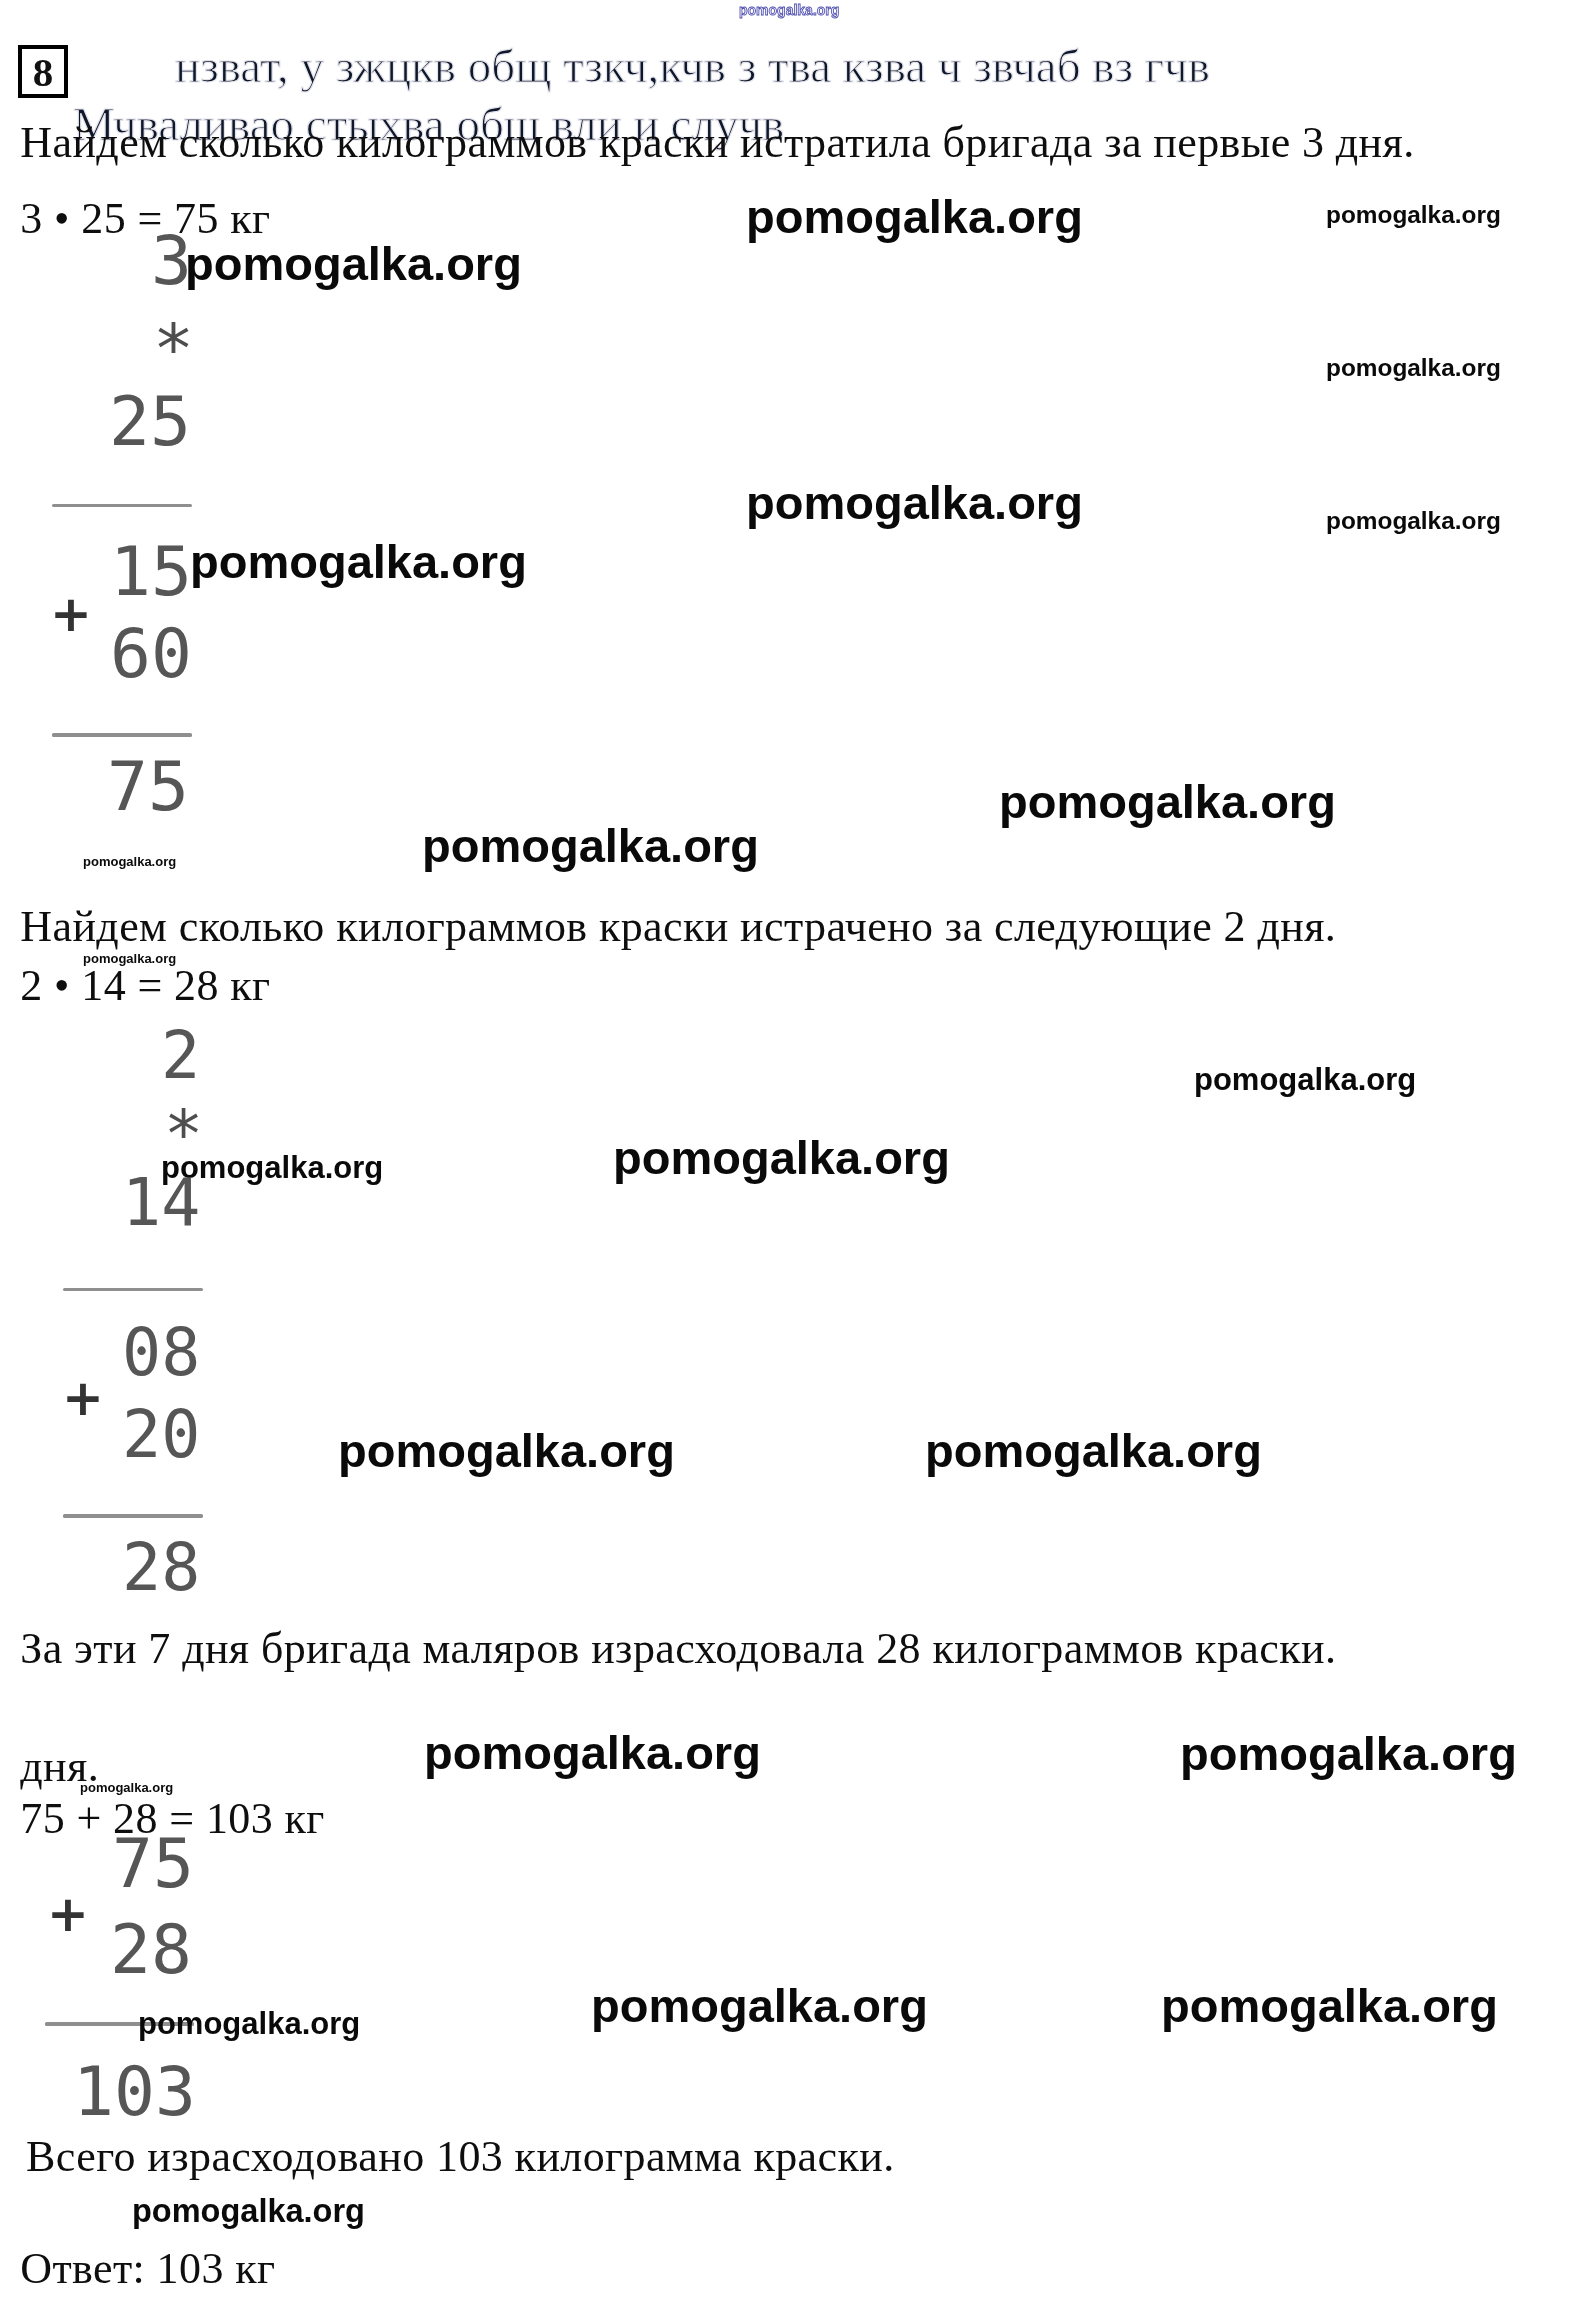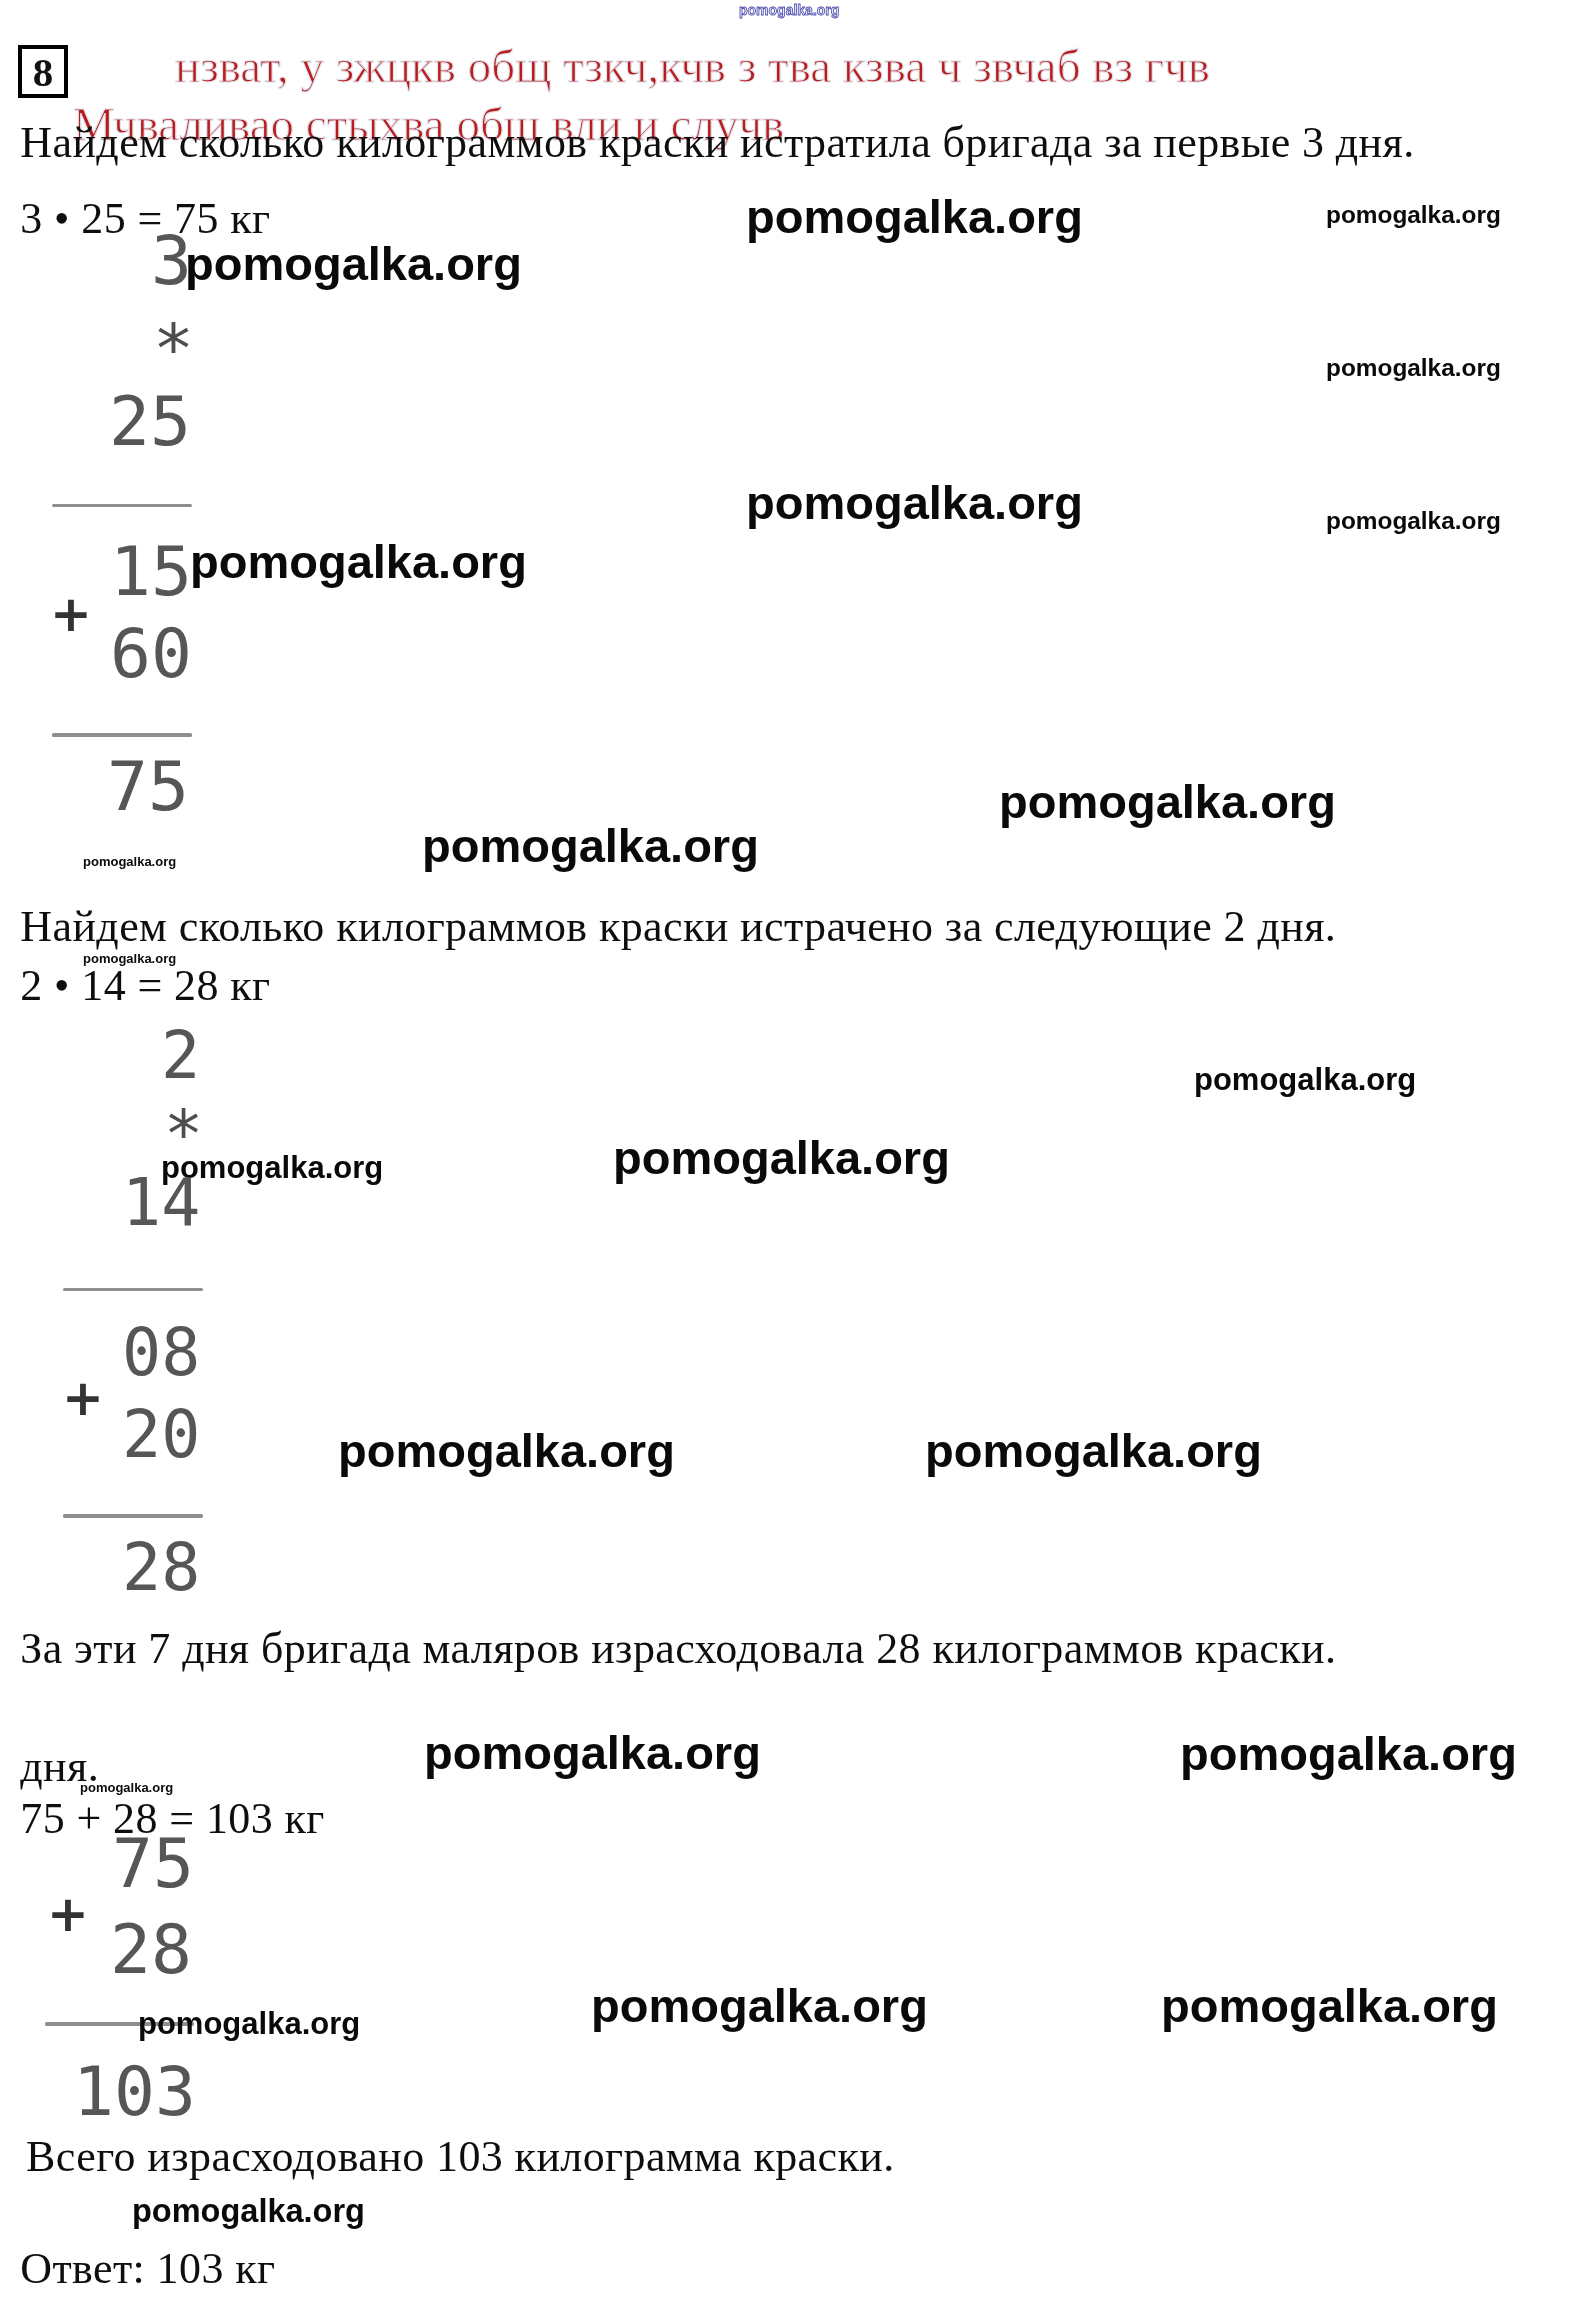--- a/index.html
+++ b/index.html
@@ -19,21 +19,21 @@
     line-height:1.08;
     color:#0e0e0e;
     white-space:nowrap;
   }
   
   .ghost{
     position:absolute;
     font-family:"Liberation Serif", serif;
     font-size:47px;
     white-space:nowrap;
-    color:#b91c1c;
+    color:#0f172a;
     -webkit-text-stroke:1.2px #e3e3ec;
     filter:blur(0.5px);
   }
   
   .wm{
     position:absolute;
     font-family:"Liberation Sans", sans-serif;
     font-weight:bold;
     color:#0a0a0a;
     white-space:nowrap;

